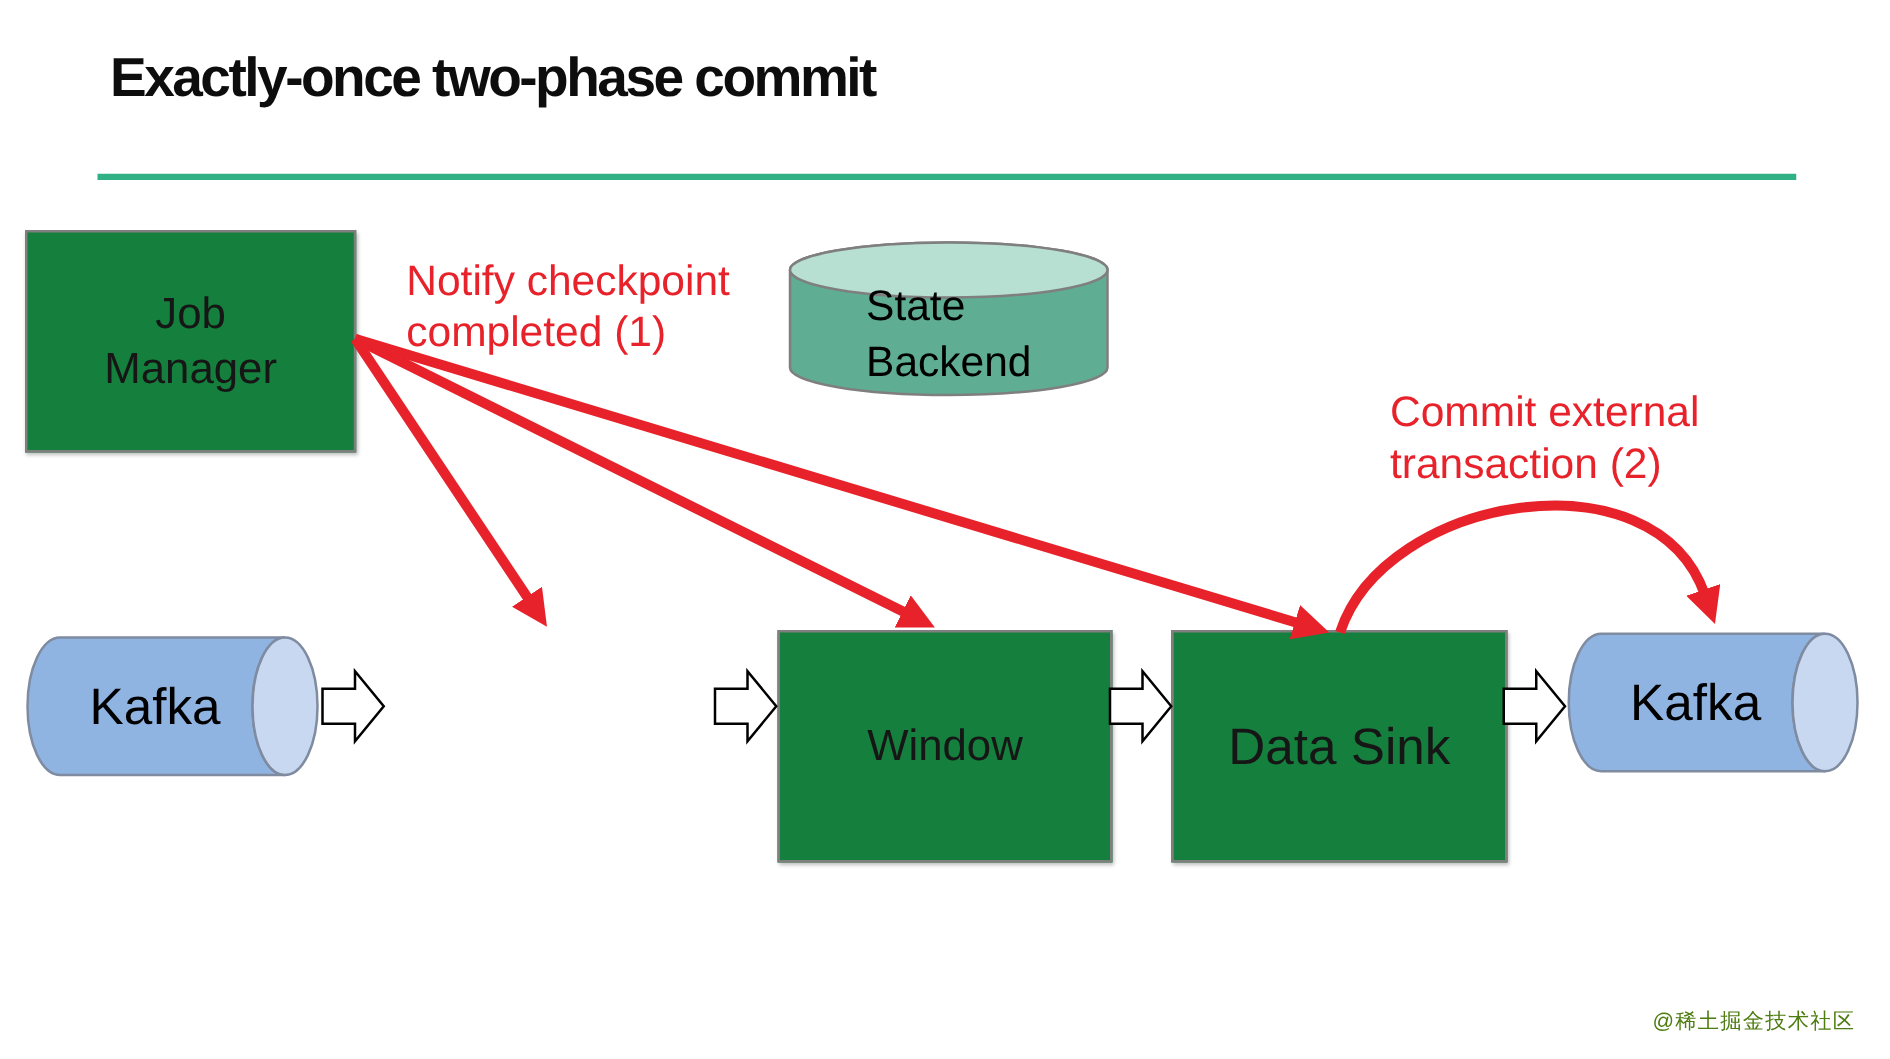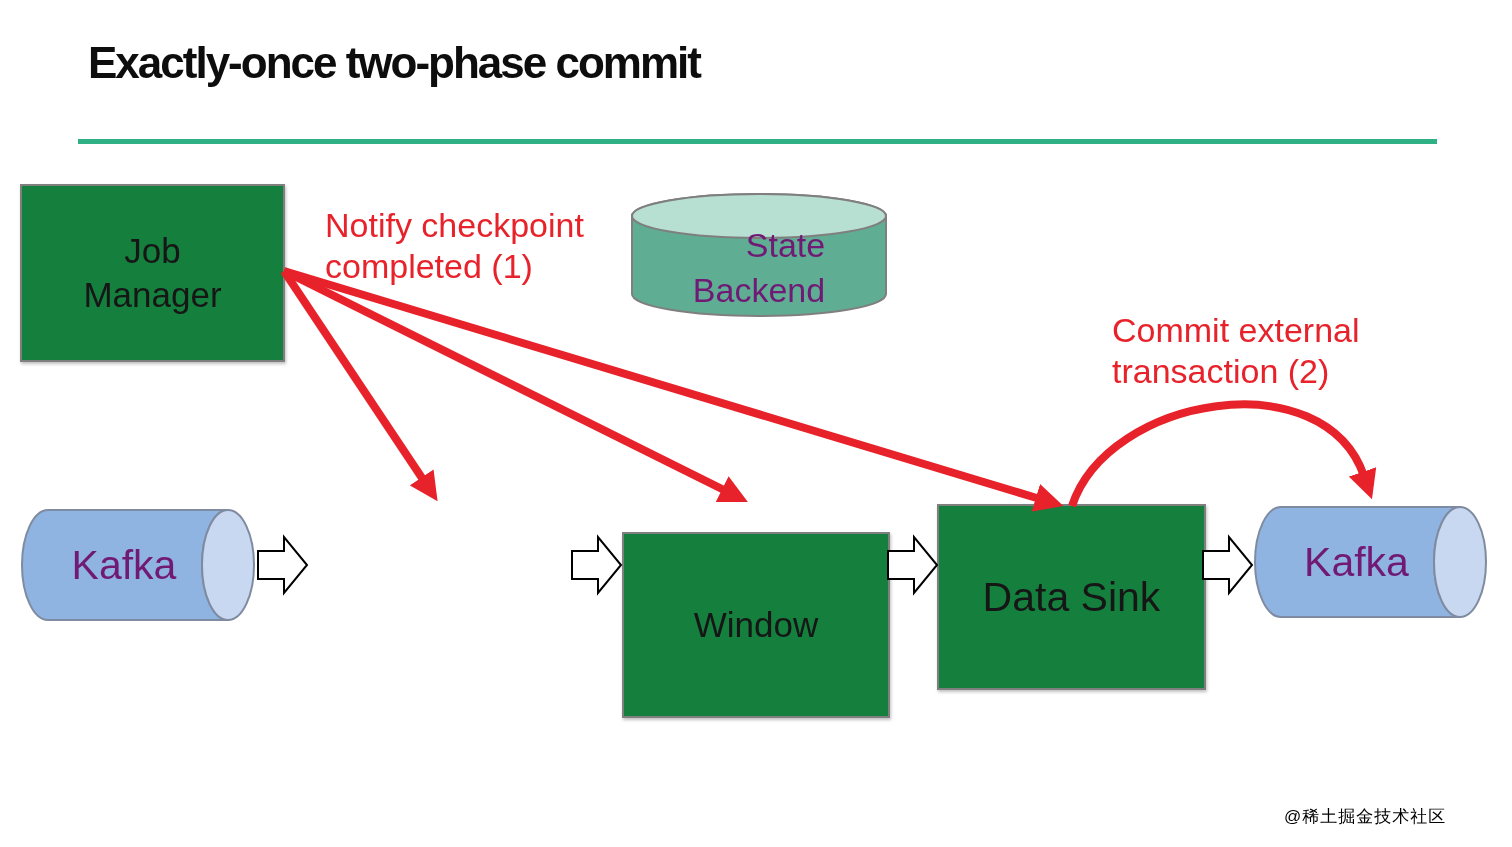--- a/index.html
+++ b/index.html
@@ -25,45 +25,45 @@
   .green-box{
     background:#15803d;
     border:2px solid #7f7f7f;
     display:flex;align-items:center;justify-content:center;
     text-align:center;color:#161616;
     white-space:pre-line;
     box-shadow:1px 2px 3px rgba(0,0,0,0.25);
   }
   #node-job-manager{left:20px;top:184px;width:261px;height:174px;font-size:35px;line-height:1.25;}
   #node-data-source{left:310px;top:504px;width:260px;height:182px;font-size:35px;}
-  #node-window{left:622px;top:532px;width:264px;height:182px;font-size:35px;}
+  #node-window{left:622px;top:504px;width:264px;height:182px;font-size:35px;}
   #node-data-sink{left:937px;top:504px;width:265px;height:182px;font-size:41px;}
   
   .cyl{position:absolute;}
   .cyl-label{
     position:absolute;inset:0;
     display:flex;align-items:center;justify-content:center;
-    text-align:right;color:#701a75;white-space:pre-line;
+    text-align:left;color:#000000;white-space:pre-line;
   }
   #node-state-backend{left:630px;top:192px;width:258px;height:127px;}
   #node-state-backend .cyl-label{font-size:34px;line-height:1.32;padding-top:24px;}
   #node-kafka-in{left:20px;top:508px;width:236px;height:114px;}
   #node-kafka-out{left:1253px;top:505px;width:235px;height:114px;}
   .kafka-label{font-size:41px;padding-right:28px;}
   
   .red-note{
     color:#e8222a;font-size:34px;line-height:1.22;
     white-space:pre-line;
   }
   #note-notify{left:325px;top:205px;}
   #note-commit{left:1112px;top:310px;}
   
   #watermark{
-    left:1284px;top:805px;
-    font-size:17px;color:#000000;letter-spacing:1px;text-align:center;
+    left:1322px;top:805px;
+    font-size:17px;color:#4d7c0f;letter-spacing:1px;text-align:center;
   }
   
   #arrows{left:0;top:0;pointer-events:none;}
 </style>
 </head>
 <body>
 
 <div id="slide">
 
   <div id="title" class="abs">Exactly-once two-phase commit</div>

